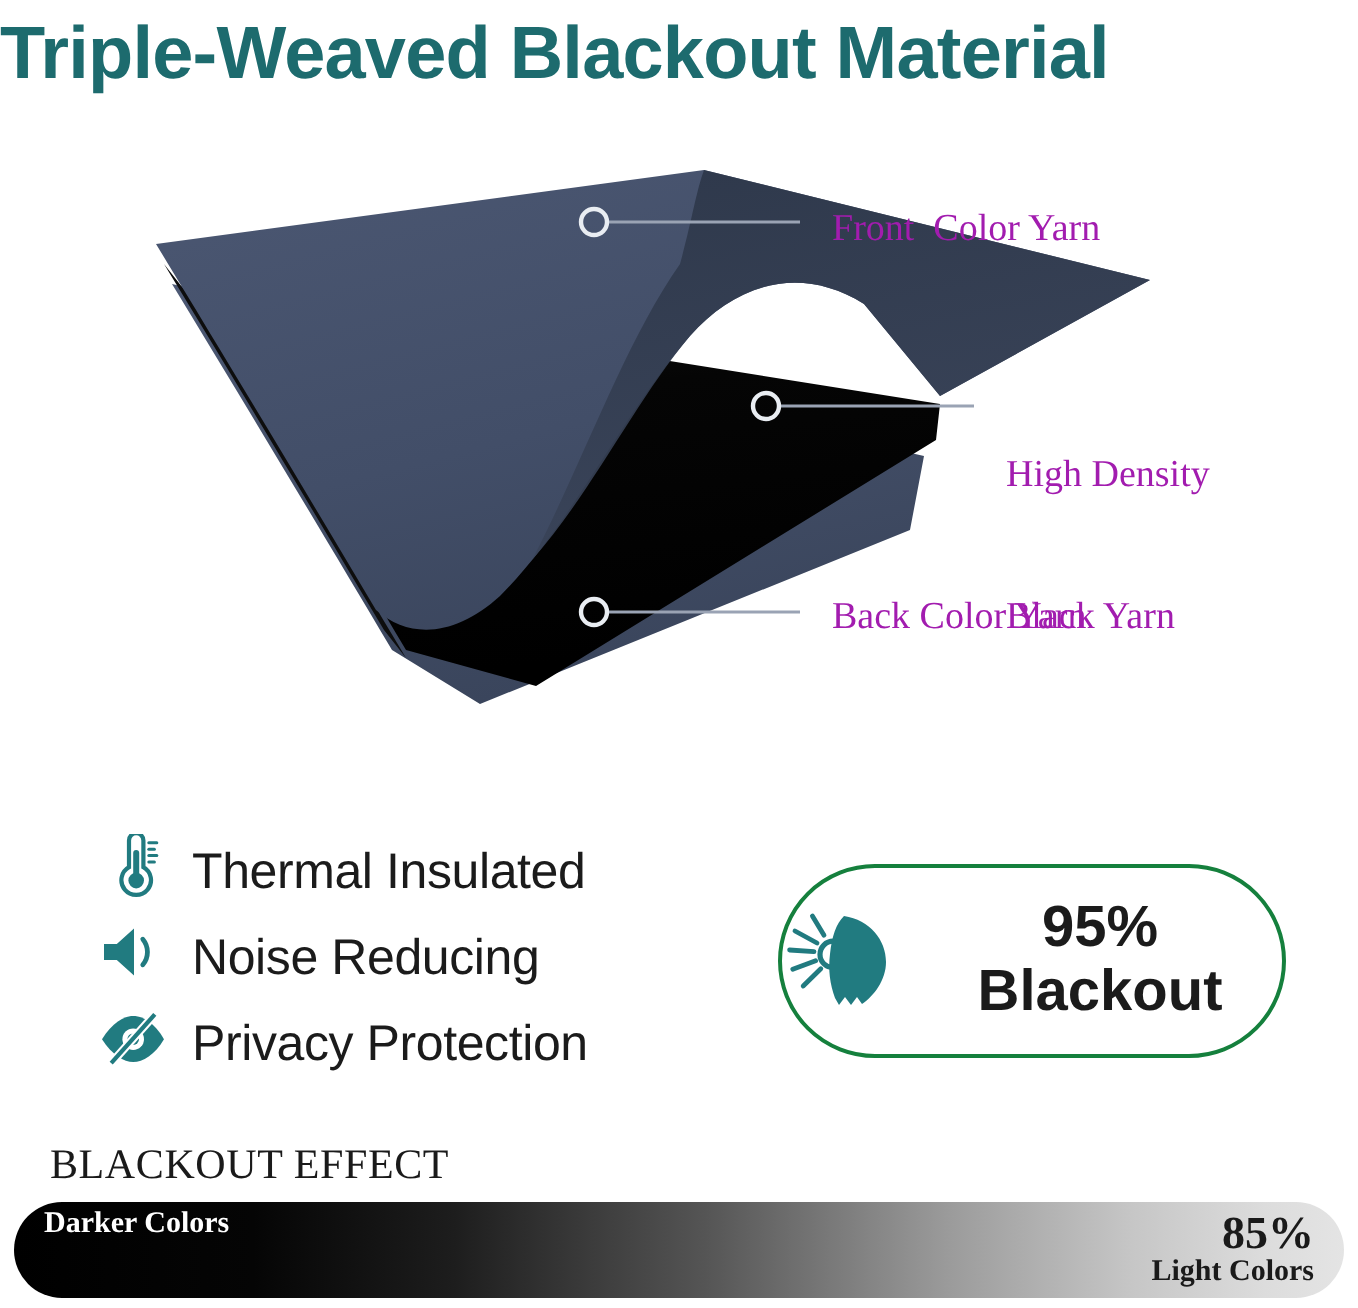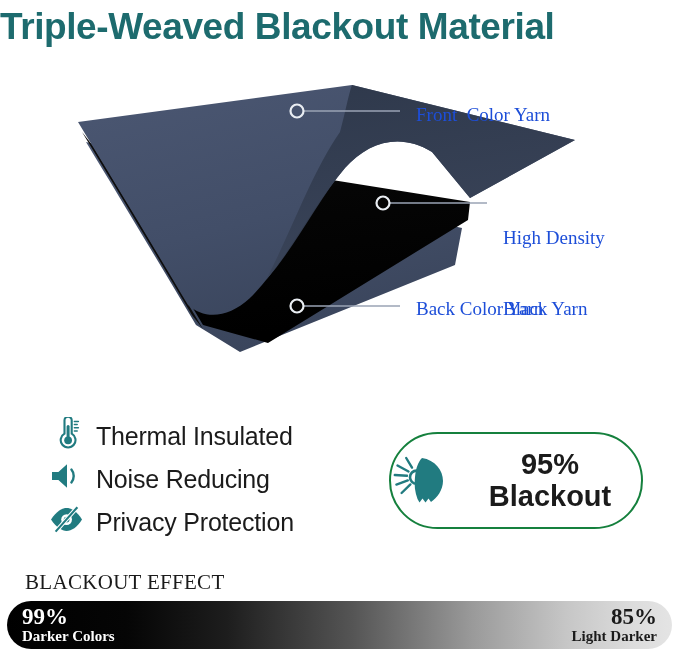--- a/index.html
+++ b/index.html
@@ -38,21 +38,21 @@
     left: 0;
     width: 679px;
     height: 280px;
   }
   #fabric-diagram svg { display: block; }
 
   .callout-label {
     position: absolute;
     font-family: "Liberation Serif", serif;
     font-size: 19px;
-    color: #1d4ed8;
+    color: #a21caf;
     white-space: pre;
     line-height: 1.25;
   }
   #label-front { top: 103px; left: 416px; }
   #label-black { top: 178px; left: 503px; font-family: Liberation Serif, serif; }
   #label-back  { top: 297px; left: 416px; }
 
   
   #features-list {
     position: absolute;
@@ -281,20 +281,19 @@
     <span id="badge-percent">95%</span>
     <span id="badge-word">Blackout</span>
   </span>
 </div>
 
 <div id="blackout-effect-heading">BLACKOUT EFFECT</div>
 
 <div id="gradient-bar"></div>
 
 <div class="bar-text" id="bar-left">
-  <span class="bar-pct">99%</span>
   <span class="bar-sub">Darker Colors</span>
 </div>
 
 <div class="bar-text" id="bar-right">
   <span class="bar-pct">85%</span>
-  <span class="bar-sub">Light Darker</span>
+  <span class="bar-sub">Light Colors</span>
 </div>
 
 </body></html>

